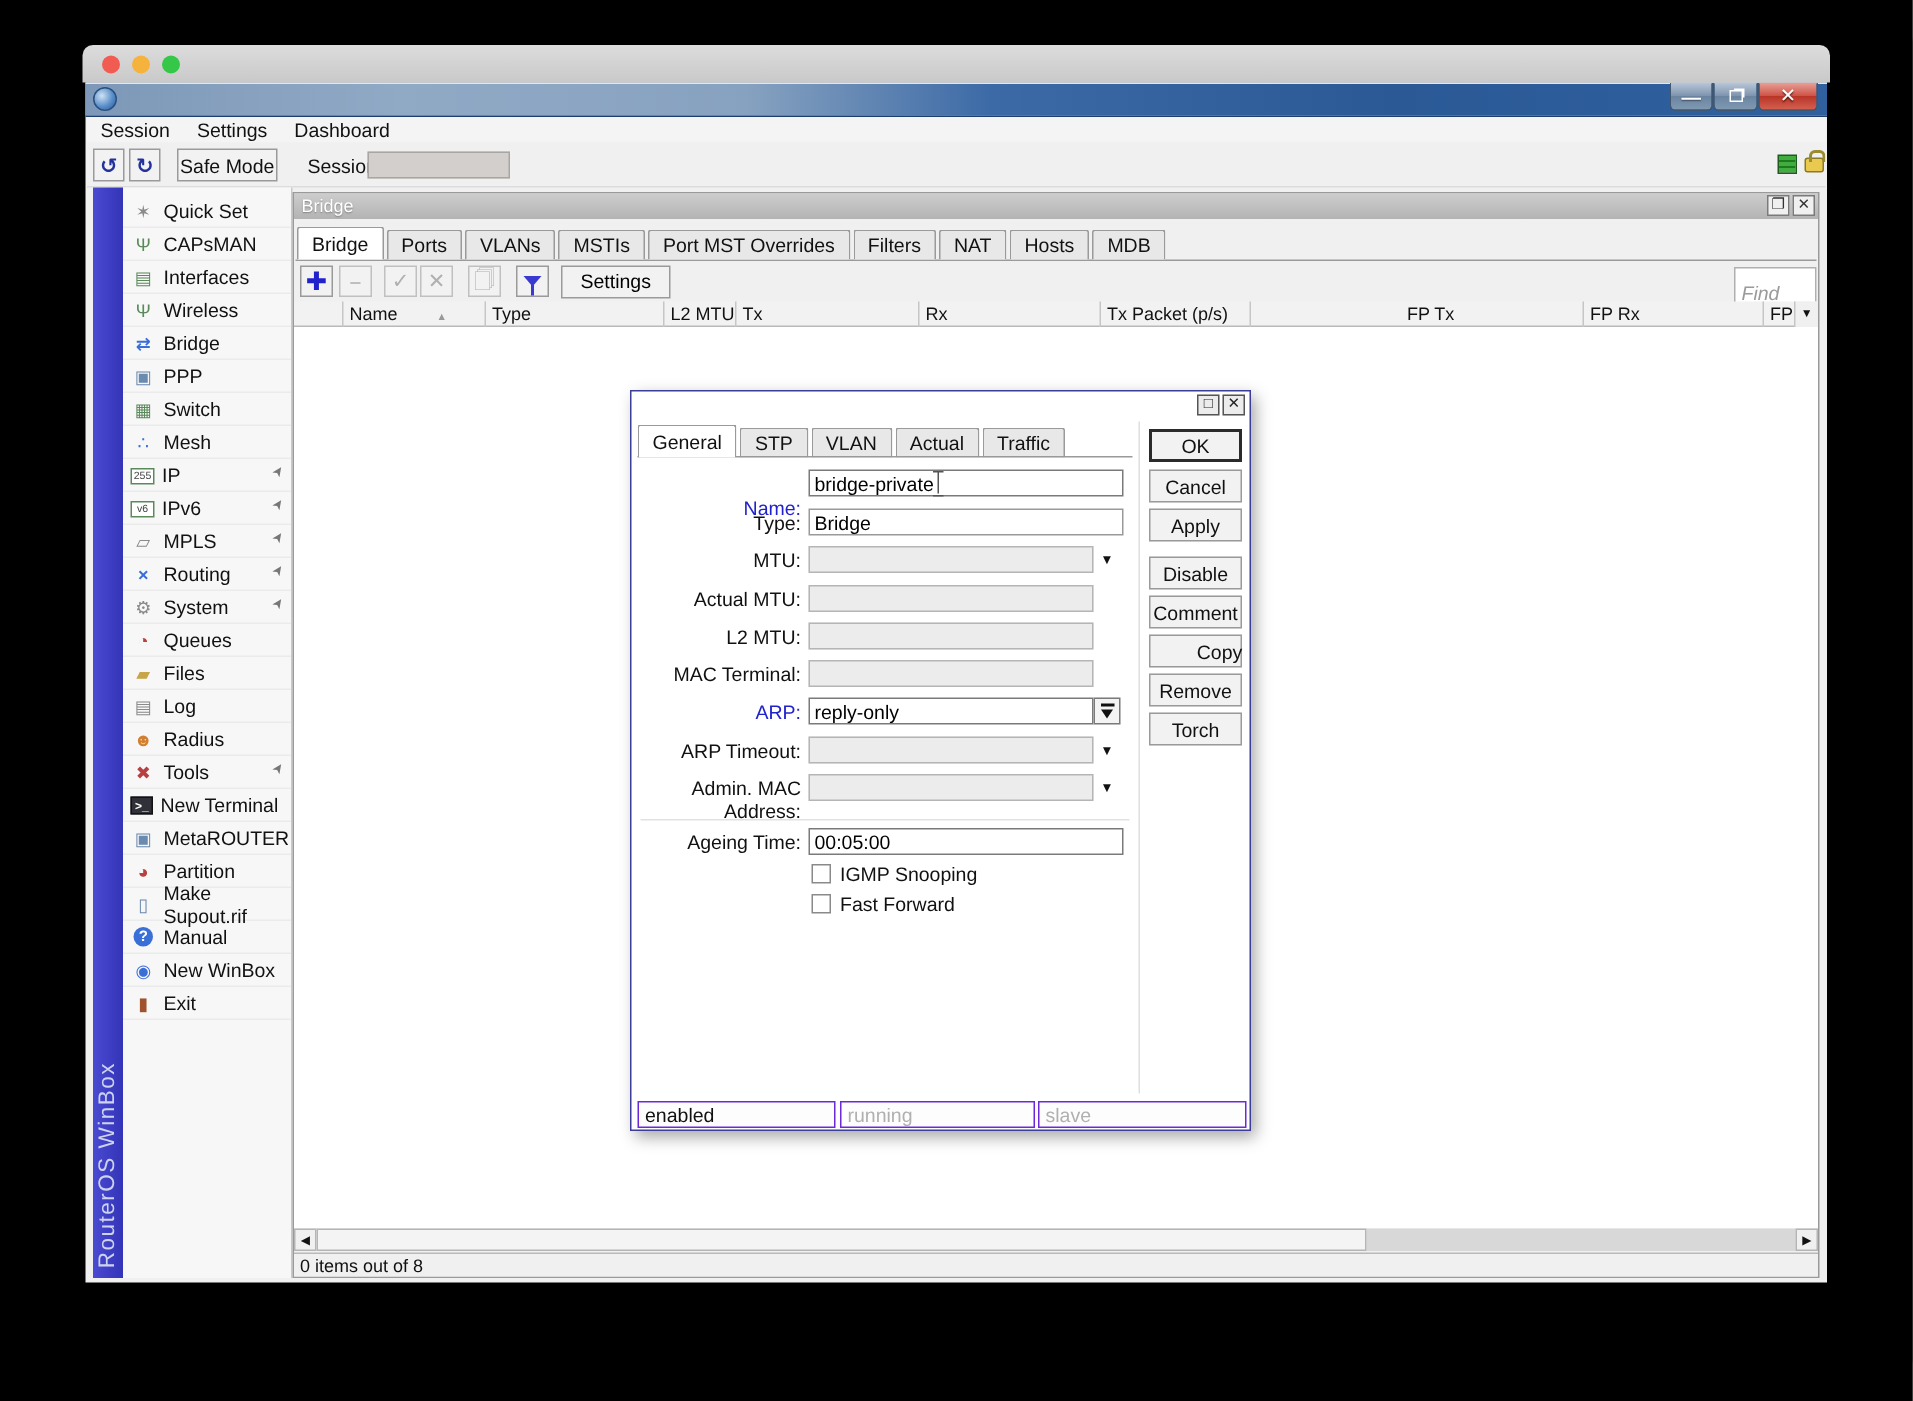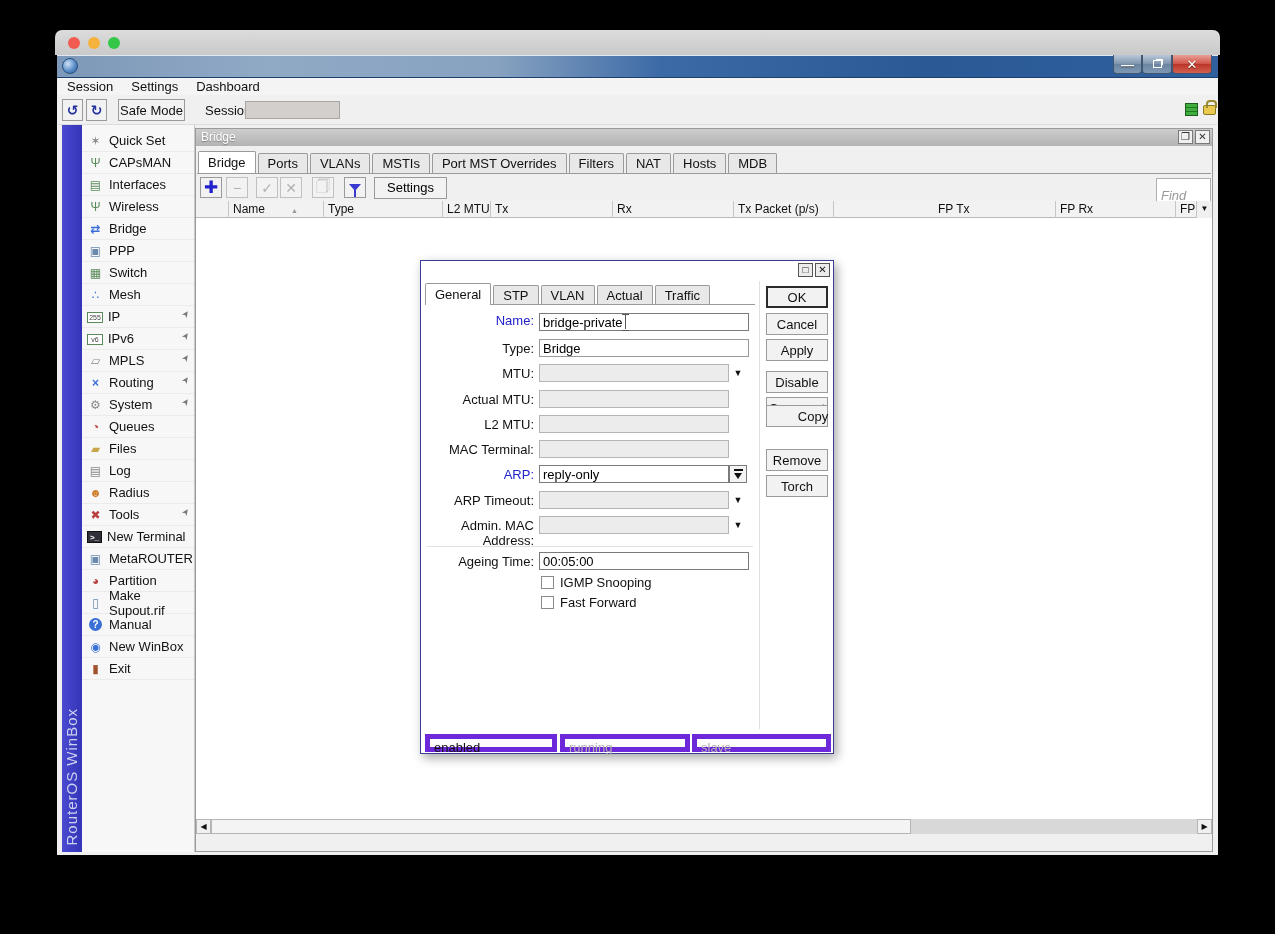--- a/index.html
+++ b/index.html
@@ -146,21 +146,21 @@
   .ibeam::before { content:""; position:absolute; left:4px; top:0; width:1px; height:15px; background:#555; }
   .ibeam::after { content:""; position:absolute; left:1px; top:0; width:7px; height:15px;
     border-top:1px solid #555; border-bottom:1px solid #555; }
   .sep { position:absolute; left:6px; width:326px; border-top:1px solid #e2e2e2; }
   .cbrow { position:absolute; display:flex; align-items:center; gap:6px; font-size:13px; color:#111; }
   .cb { width:13px; height:13px; border:1px solid #8a8a8a; background:#fff; cursor:pointer; }
   .dbtn { position:absolute; left:345px; width:62px; height:22px; background:#f2f2f2;
     border:1px solid #9a9a9a; font-size:13px; color:#111; display:flex; align-items:center;
     justify-content:center; cursor:pointer; }
   .dbtn.default { border:2px solid #2b2b2b; }
-  .scell { position:absolute; top:473px; height:18px; border:5px solid #6d28d9; background:#fdfdfd;
+  .scell { position:absolute; top:473px; height:18px; border:1px solid #6d28d9; background:#fdfdfd;
     font-size:13px; padding:0 4px; line-height:17px; color:#111; }
   .scell.dim { color:#b0b0b0; }
 </style>
 </head>
 <body>
 
 <div class="page">
 
   <div class="abs macbar">
     <span class="tl r"></span>
@@ -356,37 +356,38 @@
       <span class="th" style="width:20px;border-right:none;">FP T</span>
       <span class="colbtn">▼</span>
     </div>
     <div class="tbody"></div>
 
     <div class="hscroll">
       <span class="harrow">◀</span>
       <span class="hthumb"></span>
       <span class="harrow" style="margin-left:auto;">▶</span>
     </div>
+    <div class="bw-status">0 items out of 8</div>
   </div>
 
   <div class="abs dialog">
     <div class="dlg-btn" style="right:20px;">□</div>
     <div class="dlg-btn" style="right:3px;">✕</div>
 
     <div class="tabs dlg-tabs">
       <span class="tab active">General</span>
       <span class="tab">STP</span>
       <span class="tab">VLAN</span>
       <span class="tab">Actual</span>
       <span class="tab">Traffic</span>
     </div>
     <div class="dlg-tabline"></div>
     <div class="vline"></div>
 
-    <span class="flabel blue" style="top:52px;">Name:</span>
+    <span class="flabel blue" style="top:70px;">Name:</span>
     <input class="finput" style="top: 52px; width: 210px;" value="bridge-private">
     <span class="ibeam" style="left:200px;top:53px;"></span>
 
     <span class="flabel" style="top:80px;">Type:</span>
     <input class="finput ro" style="top: 78px; width: 210px;" readonly="" value="Bridge">
 
     <span class="flabel" style="top:105px;">MTU:</span>
     <input class="finput dis" style="top: 103px; width: 190px;" readonly="" value="">
     <span class="drop" style="top:107px;">▼</span>
 
@@ -423,21 +424,21 @@
     <div class="cbrow" style="left:120px;top:334px;">
       <span class="cb"></span>
       <span>Fast Forward</span>
     </div>
 
     <div class="dbtn default" style="top:25px;">OK</div>
     <div class="dbtn" style="top:52px;">Cancel</div>
     <div class="dbtn" style="top:78px;">Apply</div>
     <div class="dbtn" style="top:110px;">Disable</div>
     <div class="dbtn" style="top:136px;">Comment</div>
-    <div class="dbtn" style="top:144px;padding-left:32px;">Copy</div>
+    <div class="dbtn" style="top:162px;padding-left:32px;">Copy</div>
     <div class="dbtn" style="top:188px;">Remove</div>
     <div class="dbtn" style="top:214px;">Torch</div>
 
     <div class="scell" style="left:4px;width:132px;">enabled</div>
     <div class="scell dim" style="left:139px;width:130px;">running</div>
     <div class="scell dim" style="left:271px;width:139px;">slave</div>
   </div>
 
 </div>
 

